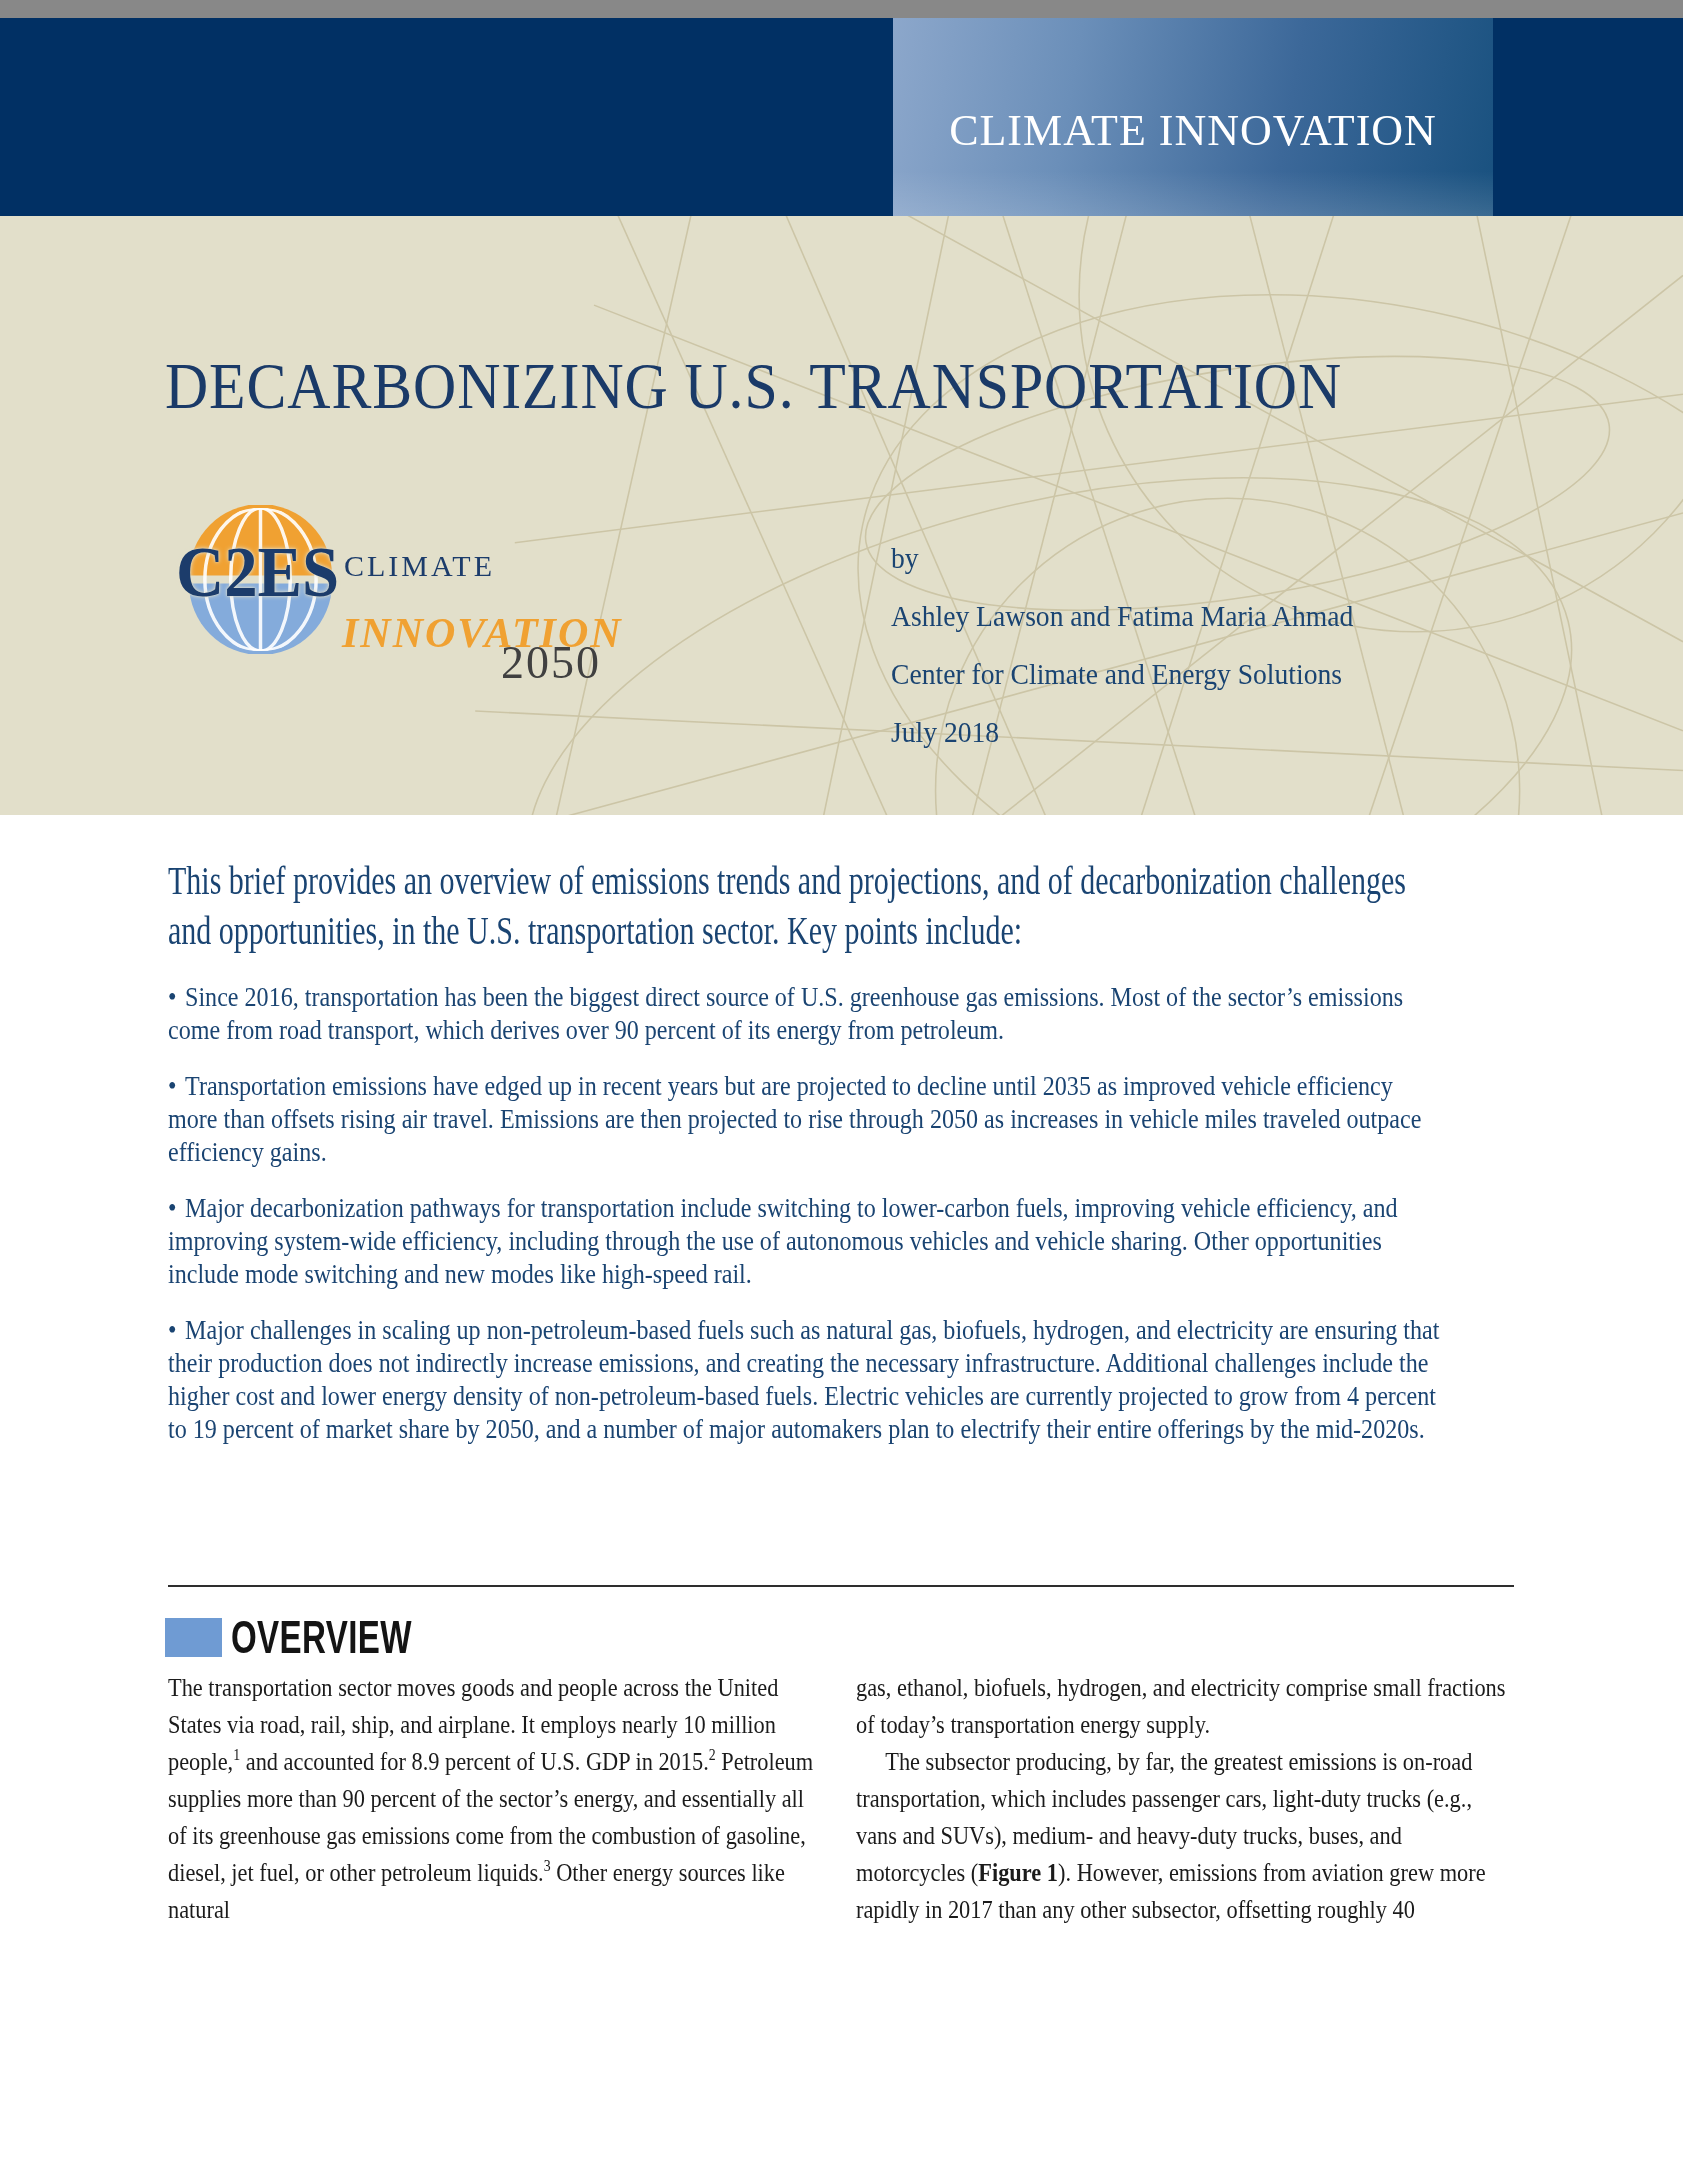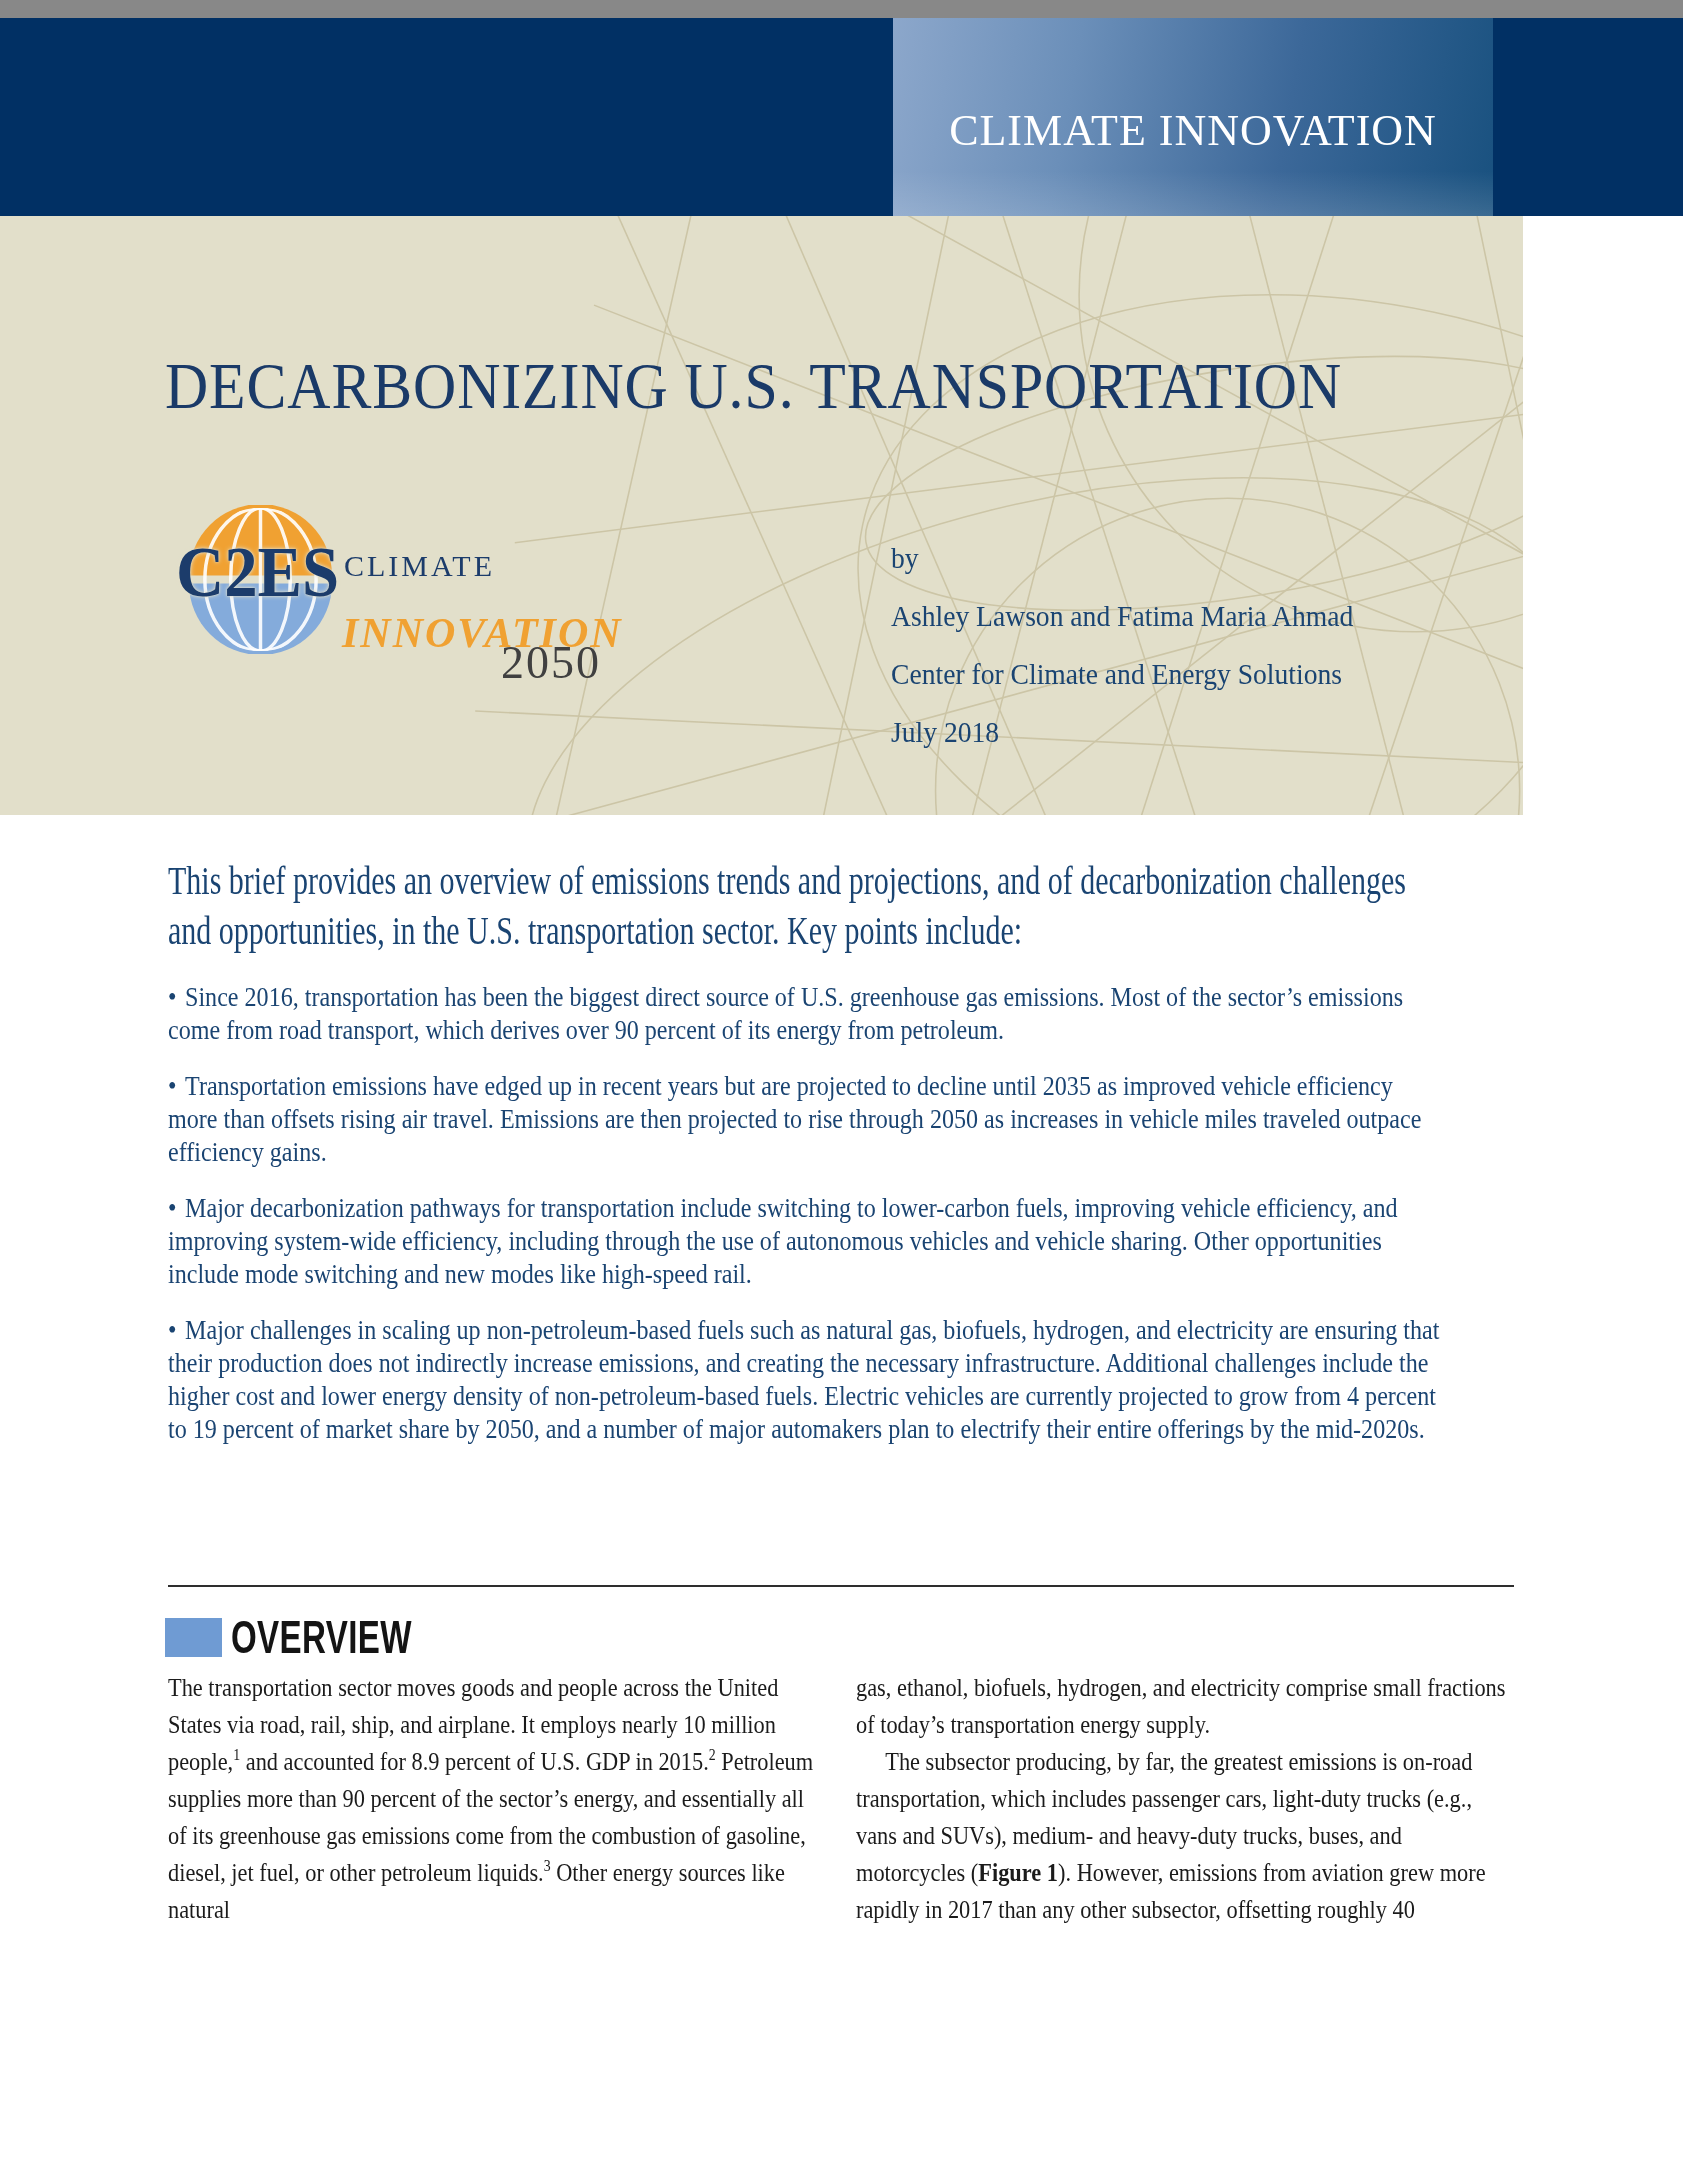--- a/index.html
+++ b/index.html
@@ -16,21 +16,21 @@
   }
   .band-box::after{
     content:"";position:absolute;left:0;bottom:0;width:100%;height:45px;
     background:linear-gradient(to bottom,rgba(255,255,255,0),rgba(255,255,255,0.14));
   }
   .band-title{
     position:absolute;left:893px;top:87px;width:600px;text-align:center;
     color:#ffffff;font-size:44px;letter-spacing:1px;white-space:nowrap;
   }
   
-  .band-beige{position:absolute;left:0;top:198px;width:1513px;height:599px;background:#e2dfca;overflow:hidden;padding-left:10px;}
+  .band-beige{position:absolute;left:0;top:198px;width:1683px;height:599px;background:#e2dfca;overflow:hidden;}
   .wireframe{position:absolute;left:0;top:0;width:1683px;height:599px;}
   .doc-title{
     position:absolute;left:165px;top:133px;color:#1a3a68;font-size:65px;
     white-space:nowrap;letter-spacing:1px;
     transform:scaleX(0.92);transform-origin:left top;
   }
   .globe{position:absolute;left:186px;top:289px;width:149px;height:149px;}
   .logo-wordmark{
     position:absolute;left:176px;top:321px;color:#1c3c6b;font-size:71px;font-weight:bold;
     white-space:nowrap;transform:scaleX(0.94);transform-origin:left top;line-height:1;

